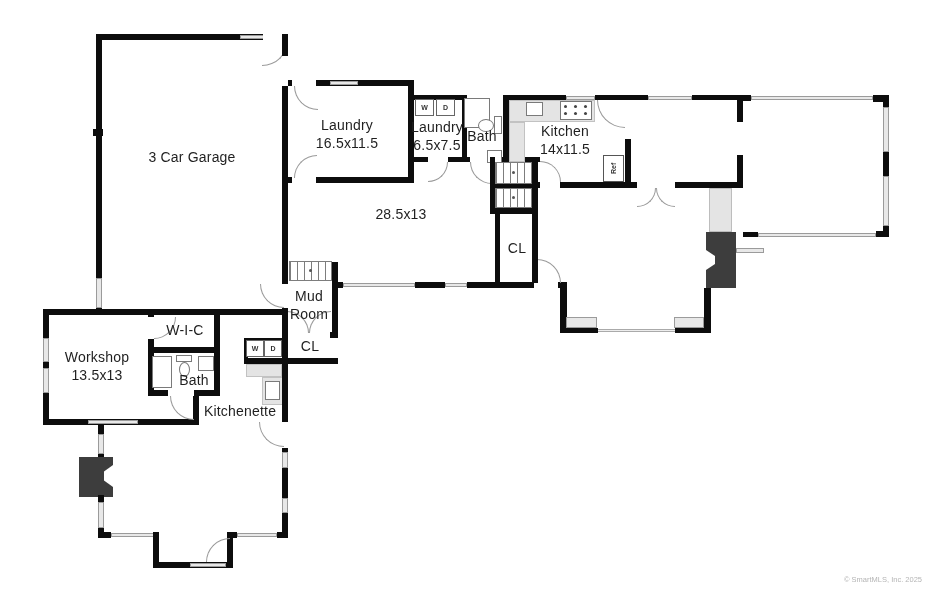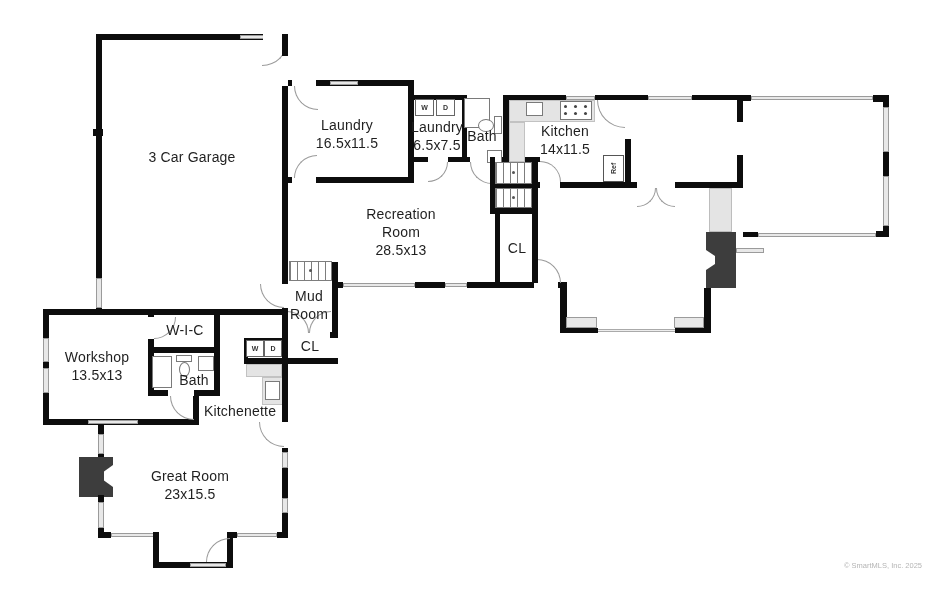--- a/index.html
+++ b/index.html
@@ -238,21 +238,20 @@
     <div>6.5x7.5</div>
   </div>
   <div class="lbl" style="left:456px;top:127px;width:52px">
     <div>Bath</div>
   </div>
   <div class="lbl" style="left:515px;top:122px;width:100px">
     <div>Kitchen</div>
     <div>14x11.5</div>
   </div>
   <div class="lbl" style="left:346px;top:205px;width:110px">
-    <div>Recreation Room</div>
     <div>28.5x13</div>
   </div>
   <div class="lbl" style="left:497px;top:239px;width:40px">
     <div>CL</div>
   </div>
   <div class="lbl" style="left:283px;top:287px;width:52px">
     <div>Mud Room</div>
   </div>
   <div class="lbl" style="left:290px;top:337px;width:40px">
     <div>CL</div>
@@ -263,19 +262,15 @@
   <div class="lbl" style="left:42px;top:348px;width:110px">
     <div>Workshop</div>
     <div>13.5x13</div>
   </div>
   <div class="lbl" style="left:168px;top:371px;width:52px">
     <div>Bath</div>
   </div>
   <div class="lbl" style="left:180px;top:402px;width:120px">
     <div>Kitchenette</div>
   </div>
-  <div class="lbl" style="left:120px;top:467px;width:140px">
-    <div>Great Room</div>
-    <div>23x15.5</div>
-  </div>
-
-  <div class="cr" style="left:790px;top:561px;width:132px">© SmartMLS, Inc. 2025</div>
+
+  <div class="cr" style="left:790px;top:575px;width:132px">© SmartMLS, Inc. 2025</div>
 </div>
 
 </body></html>

